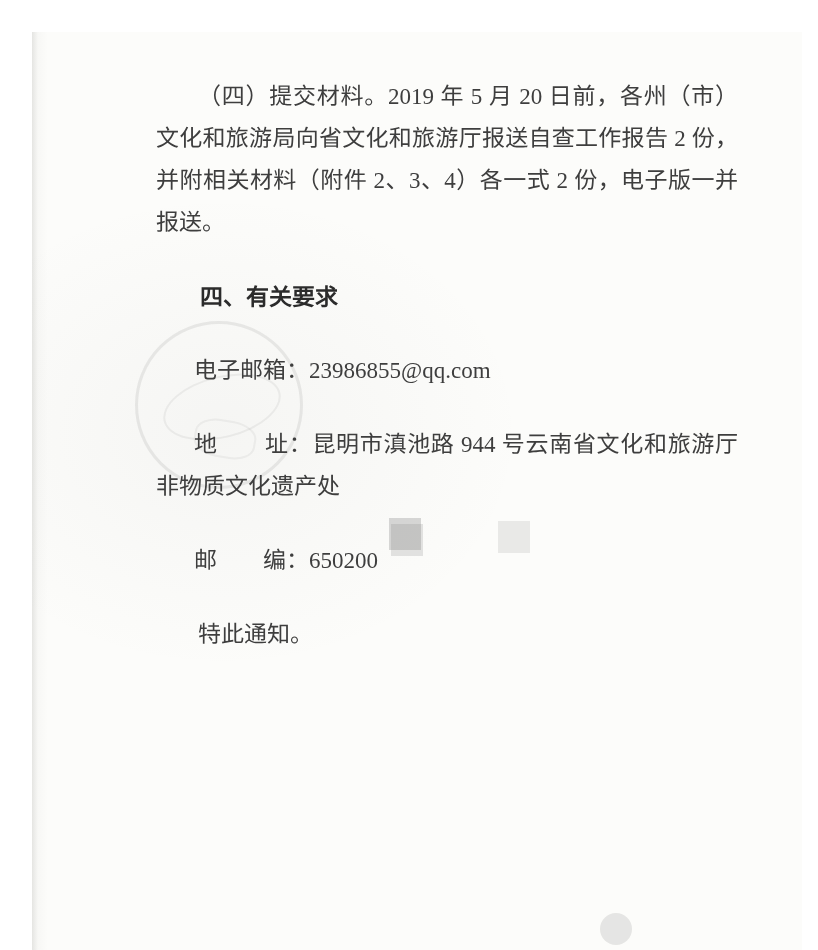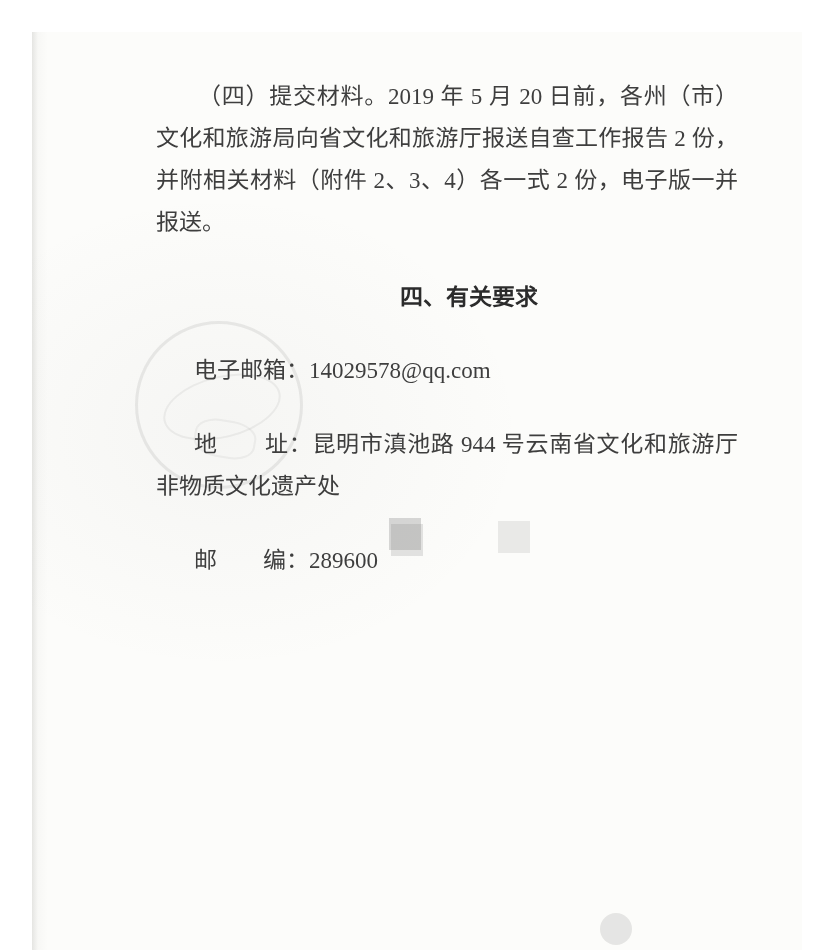--- a/index.html
+++ b/index.html
@@ -28,21 +28,21 @@
     color: #3e3e3e;
     text-align: justify;
   }
   .para { text-indent: 42px; }
   .section-heading {
     font-size: 23px;
     line-height: 42px;
     font-weight: 700;
     color: #2b2b2b;
     text-indent: 44px;
-    text-align: center;
+    text-align: left;
     font-family: "Liberation Sans", sans-serif;
   }
   .contact-line { text-indent: 38px; }
   .closing-line { text-indent: 42px; }
   
   .seal {
     position: absolute;
     left: 103px;
     top: 289px;
     width: 168px;
@@ -101,19 +101,20 @@
 
   <div class="seal"></div>
   <div class="speck speck-a"></div>
   <div class="speck speck-b"></div>
   <div class="speck speck-c"></div>
   <div class="speck speck-d"></div>
 
   <div class="content">
     <p class="para">（四）提交材料。2019 年 5 月 20 日前，各州（市）文化和旅游局向省文化和旅游厅报送自查工作报告 2 份，并附相关材料（附件 2、3、4）各一式 2 份，电子版一并报送。</p>
     <h2 class="section-heading">四、有关要求</h2>
-    <p class="contact-line">电子邮箱：14029578@qq.com</p>
+    <p class="contact-line">电子邮箱：23986855@qq.com</p>
     <p class="contact-line">地　　址：昆明市滇池路 944 号云南省文化和旅游厅非物质文化遗产处</p>
-    <p class="contact-line">邮　　编：289600</p>
+    <p class="contact-line">邮　　编：650200</p>
+    <p class="closing-line">特此通知。</p>
   </div>
 
   <div class="page-number">— 3 —</div>
 </div>
 
 </body></html>

